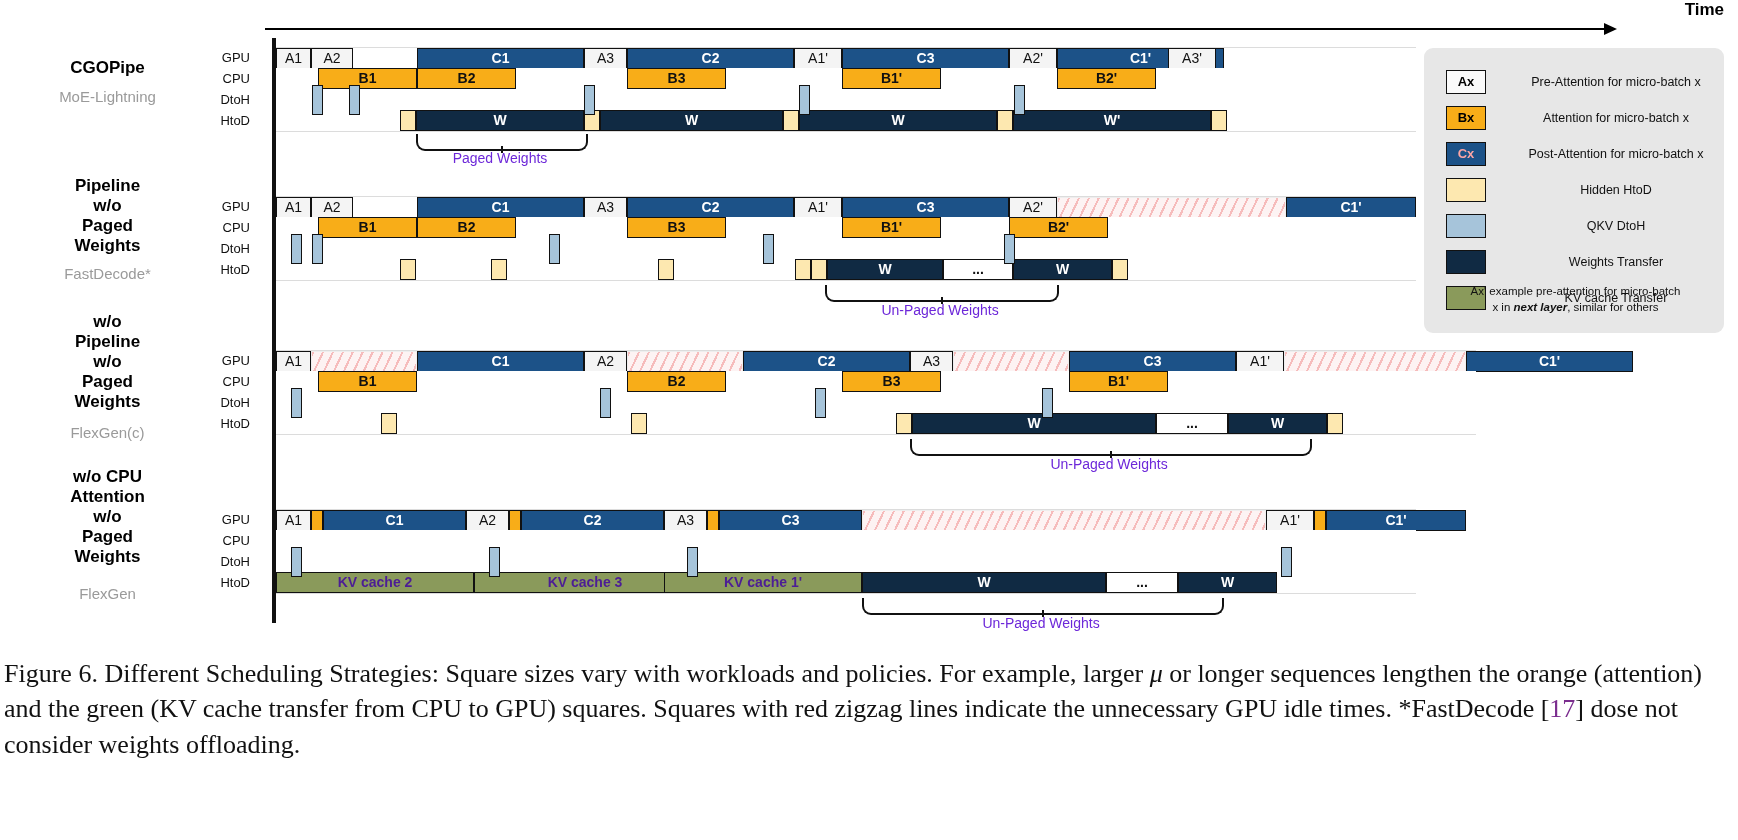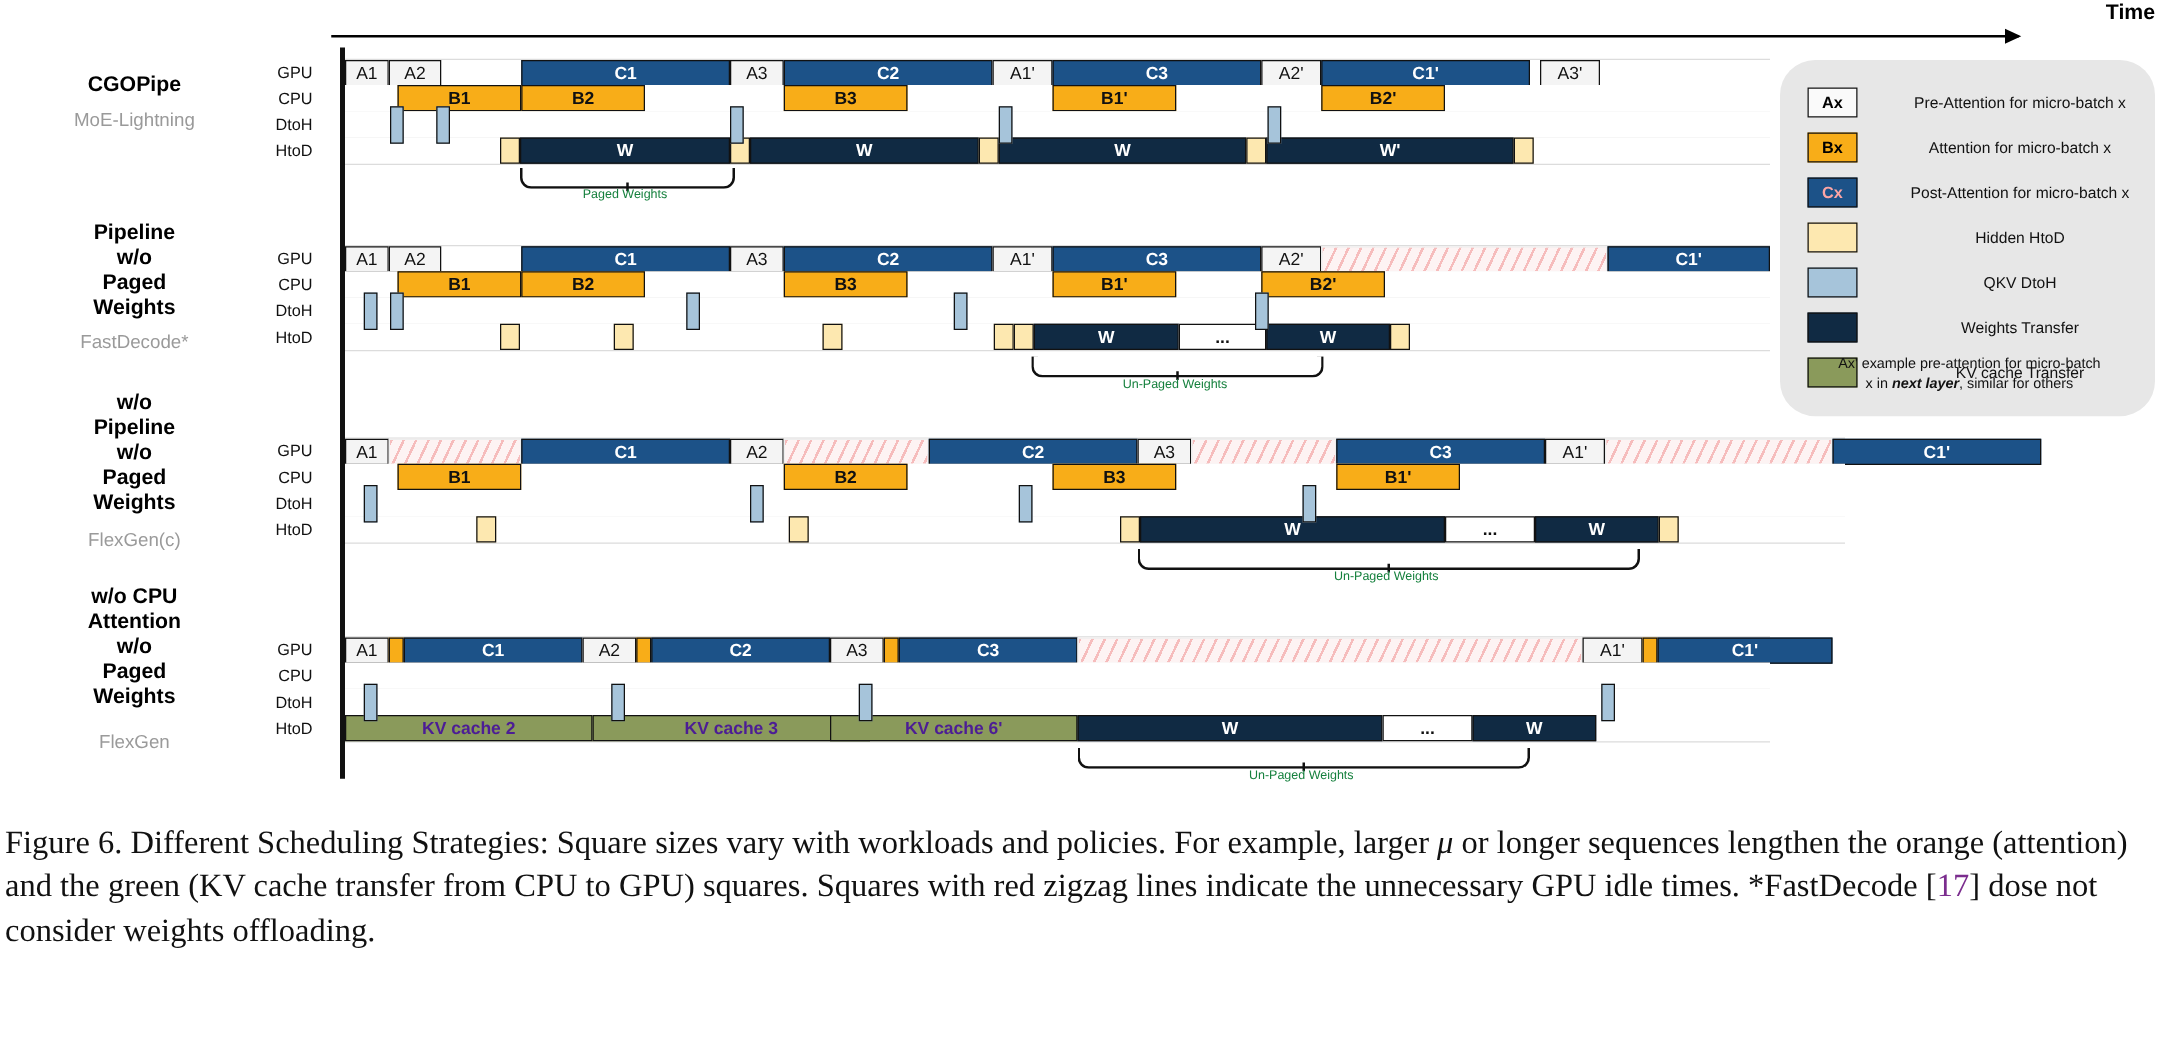--- a/index.html
+++ b/index.html
@@ -37,24 +37,24 @@
   .blk.idle{border:1px solid #eee;background:#fdf3f3;
     background-image:repeating-linear-gradient(115deg,#f6bcbc 0px,#f6bcbc 2px,#fdf3f3 2px,#fdf3f3 9px);}
 
   
   .tick{position:absolute;width:11px;height:30px;box-sizing:border-box;border:1px solid #111;}
   .tick.qkv{background:#a6c4da;}
 
   
   .brace{position:absolute;height:15px;border:2px solid #111;border-top:none;border-radius:0 0 9px 9px;}
   .brace:after{content:"";position:absolute;left:50%;top:12px;margin-left:-1px;width:2px;height:7px;background:#111;}
-  .brace-lbl{position:absolute;font-size:10px;color:#15803d;text-align:center;}
-
-  
-  #legend{position:absolute;left:1424px;top:48px;width:300px;height:285px;background:#e7e7e7;border-radius:28px;}
+  .brace-lbl{position:absolute;font-size:14px;color:#6d28d9;text-align:center;}
+
+  
+  #legend{position:absolute;left:1424px;top:48px;width:300px;height:285px;background:#e7e7e7;border-radius:9px;}
   .lg-row{position:absolute;left:22px;height:26px;}
   .lg-sw{position:absolute;left:0;top:0;width:40px;height:24px;box-sizing:border-box;border:1.5px solid #111;
          font-size:13px;font-weight:bold;line-height:21px;text-align:center;}
   .lg-txt{position:absolute;left:56px;top:0;width:228px;height:24px;line-height:24px;font-size:12.5px;color:#111;text-align:center;}
   .lg-note{position:absolute;left:14px;top:236px;width:275px;font-size:11.5px;line-height:1.35;color:#111;text-align:center;}
 
   
   #caption{position:absolute;left:4px;top:656px;width:1730px;font-family:"Liberation Serif",serif;font-size:26px;line-height:1.36;color:#111;text-align:left;}
   #caption b{font-weight:normal;}
   .cite{color:#7b2d8e;}
@@ -81,21 +81,21 @@
   <div class="track first" style="left:276px;top:47px;width:1140px;">
     <div class="blk a" style="left:0;width:35px;">A1</div>
     <div class="blk a" style="left:35px;width:42px;">A2</div>
     <div class="blk c" style="left:141px;width:167px;">C1</div>
     <div class="blk a" style="left:308px;width:43px;">A3</div>
     <div class="blk c" style="left:351px;width:167px;">C2</div>
     <div class="blk a" style="left:518px;width:48px;">A1'</div>
     <div class="blk c" style="left:566px;width:167px;">C3</div>
     <div class="blk a" style="left:733px;width:48px;">A2'</div>
     <div class="blk c" style="left:781px;width:167px;">C1'</div>
-    <div class="blk a" style="left:956px;width:48px;">A3'</div>
+    <div class="blk a" style="left:892px;width:48px;">A3'</div>
   </div>
   <div class="track" style="left:276px;top:68px;width:1140px;">
     <div class="blk b" style="left:42px;width:99px;">B1</div>
     <div class="blk b" style="left:141px;width:99px;">B2</div>
     <div class="blk b" style="left:351px;width:99px;">B3</div>
     <div class="blk b" style="left:566px;width:99px;">B1'</div>
     <div class="blk b" style="left:781px;width:99px;">B2'</div>
   </div>
   <div class="track" style="left:276px;top:89px;width:1140px;"></div>
   <div class="track" style="left:276px;top:110px;width:1140px;">
@@ -235,21 +235,21 @@
     <div class="blk idle" style="left:586px;width:404px;"></div>
     <div class="blk a" style="left:990px;width:48px;">A1'</div>
     <div class="blk b" style="left:1038px;width:12px;"></div>
     <div class="blk c" style="left:1050px;width:140px;">C1'</div>
   </div>
   <div class="track" style="left:276px;top:530px;width:1140px;"></div>
   <div class="track" style="left:276px;top:551px;width:1140px;"></div>
   <div class="track" style="left:276px;top:572px;width:1140px;">
     <div class="blk kv" style="left:0;width:198px;">KV cache 2</div>
     <div class="blk kv" style="left:198px;width:222px;">KV cache 3</div>
-    <div class="blk kv" style="left:388px;width:198px;">KV cache 6'</div>
+    <div class="blk kv" style="left:388px;width:198px;">KV cache 1'</div>
     <div class="blk w" style="left:586px;width:244px;">W</div>
     <div class="blk wdot" style="left:830px;width:72px;">...</div>
     <div class="blk w" style="left:902px;width:99px;">W</div>
   </div>
   <div class="tick qkv" style="left:291px;top:547px;"></div>
   <div class="tick qkv" style="left:489px;top:547px;"></div>
   <div class="tick qkv" style="left:687px;top:547px;"></div>
   <div class="tick qkv" style="left:1281px;top:547px;"></div>
   <div class="brace" style="left:862px;top:598px;width:358px;"></div>
   <div class="brace-lbl" style="left:941px;top:615px;width:200px;">Un-Paged Weights</div>

